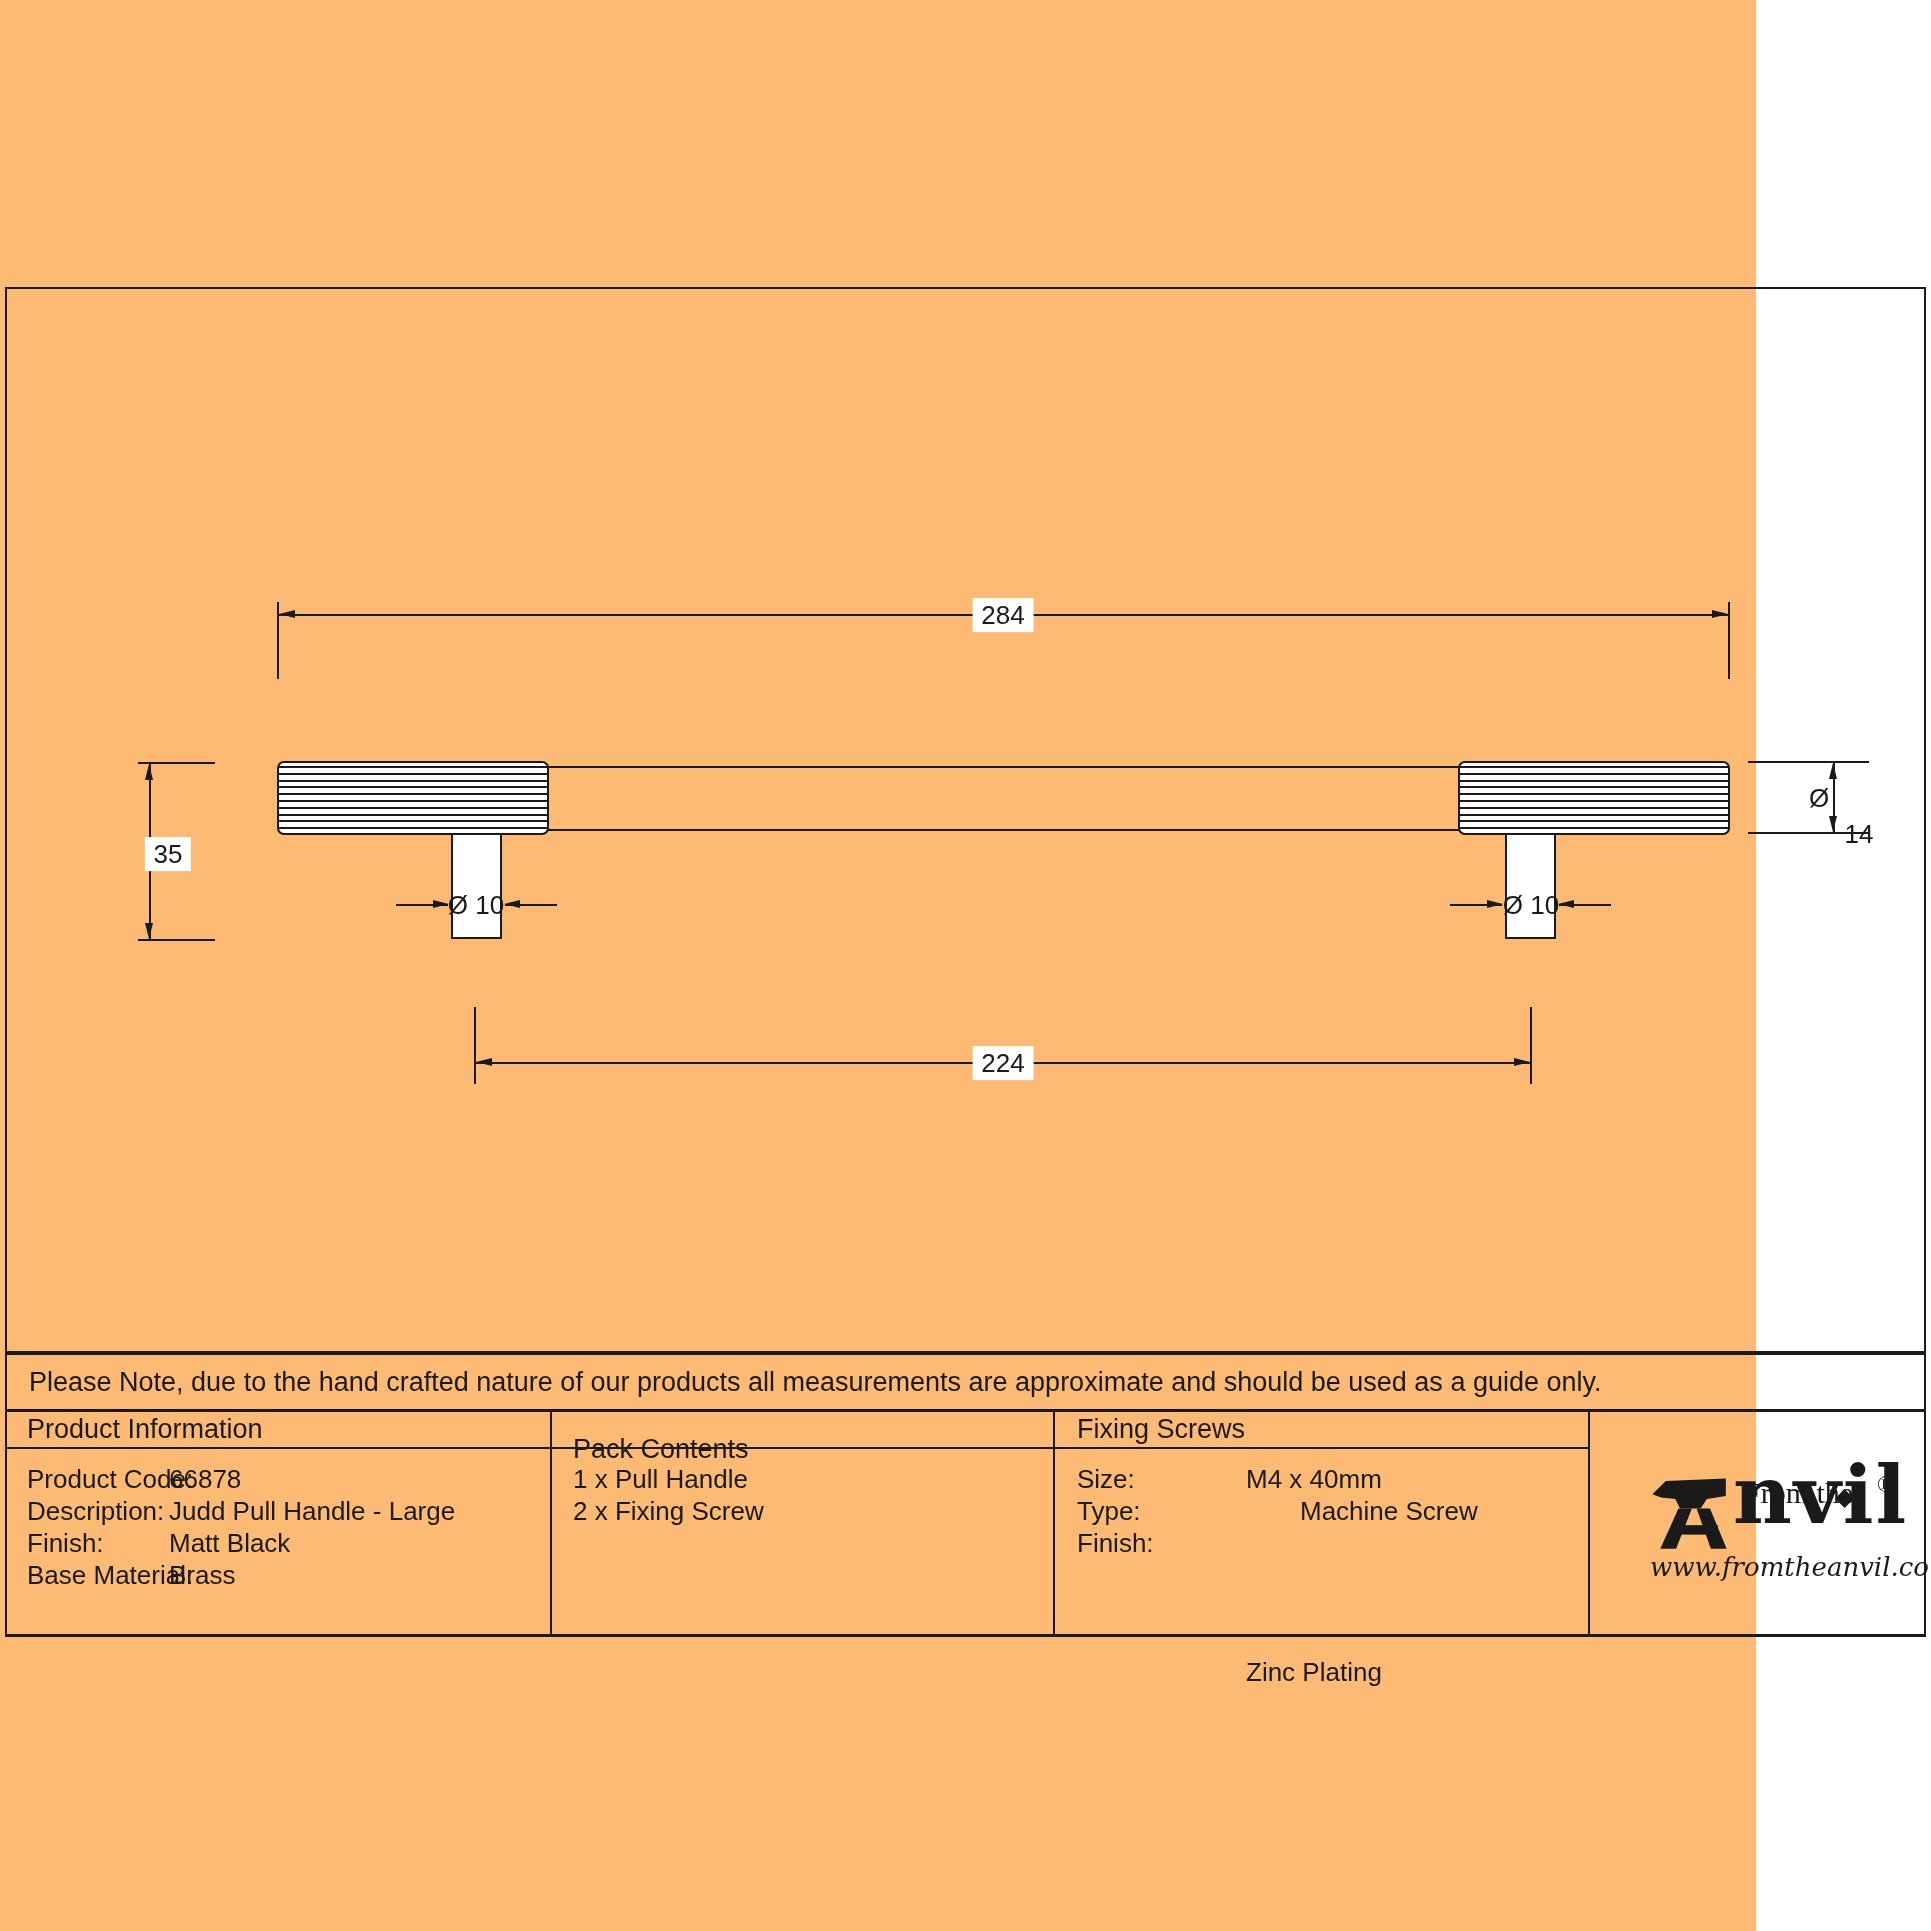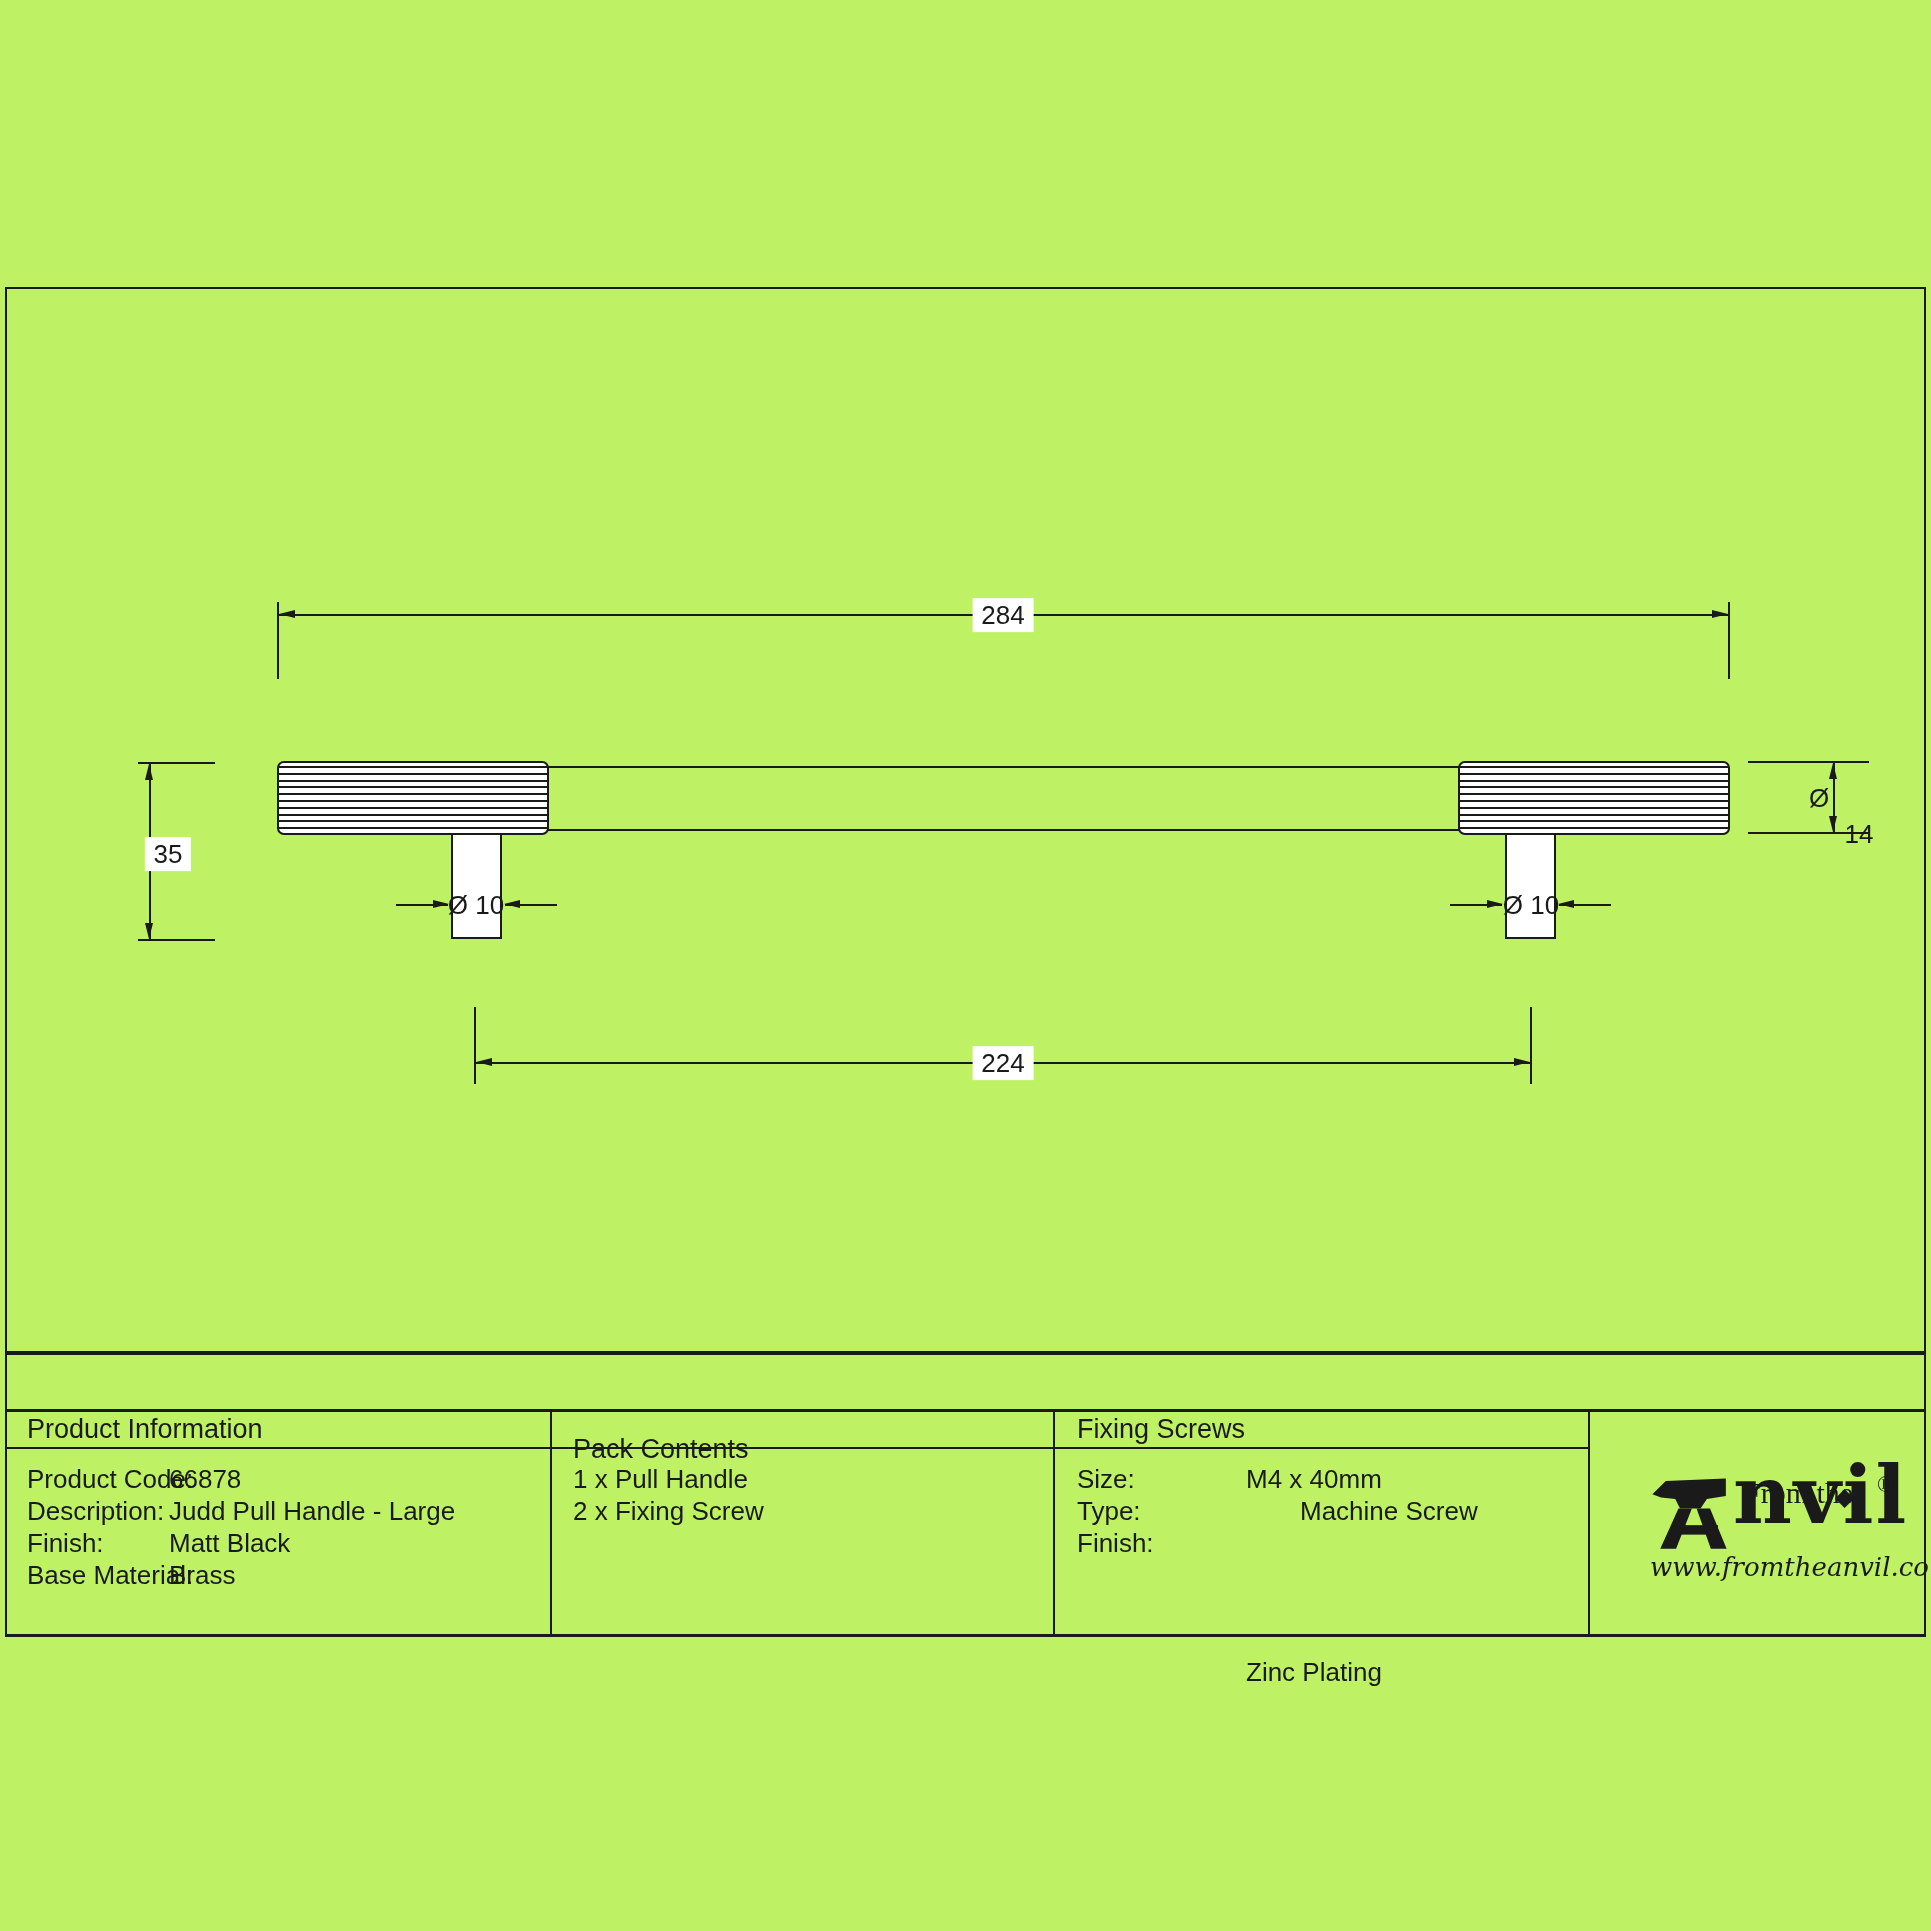--- a/index.html
+++ b/index.html
@@ -1,19 +1,19 @@
 <!DOCTYPE html>
 <html><head>
 <meta charset="utf-8">
 <style>
   :root{ --ink:#1a1a1a; }
   *{ box-sizing:border-box; margin:0; padding:0; }
   html,body{ background:#ffffff; }
   .sheet{
-    position:relative; width:1931px; height:1931px; background:#bef264;
+    position:relative; width:1756px; height:1931px; background:#fdba74;
     font-family:"Liberation Sans", sans-serif; color:var(--ink);text-decoration:underline;
   }
   .abs{ position:absolute; }
   .hline{ position:absolute; background:var(--ink); }
   .vline{ position:absolute; background:var(--ink); }
   .frame{
     position:absolute; left:4.8px; top:287px; width:1921px; height:1350px;
     border:2.9px solid var(--ink); border-bottom-width:3.9px;
   }
   
@@ -110,20 +110,21 @@
   <div class="arr arr-left" style="left:504px; top:900px;"></div>
   <div class="dim-label bare" style="left:476px; top:905px;">Ø 10</div>
 
   <div class="dimline" style="left:1450px; top:904px; width:52px; height:1.9px;"></div>
   <div class="arr arr-right" style="left:1487px; top:900px;"></div>
   <div class="dimline" style="left:1559px; top:904px; width:52px; height:1.9px;"></div>
   <div class="arr arr-left" style="left:1558px; top:900px;"></div>
   <div class="dim-label bare" style="left:1531px; top:905px;">Ø 10</div>
 
   <div class="hline" style="left:4.8px; top:1351px; width:1921px; height:3.9px;"></div>
+  <div class="note-text">Please Note, due to the hand crafted nature of our products all measurements are approximate and should be used as a guide only.</div>
   <div class="hline" style="left:4.8px; top:1409px; width:1921px; height:2.9px;"></div>
 
   <div class="hline" style="left:4.8px; top:1447px; width:1585px; height:1.9px;"></div>
   <div class="vline" style="left:550px; top:1412px; width:1.9px; height:225px;"></div>
   <div class="vline" style="left:1053px; top:1412px; width:1.9px; height:225px;"></div>
   <div class="vline" style="left:1588px; top:1412px; width:1.9px; height:225px;"></div>
 
   <div class="th" style="left:27px;">Product Information</div>
   <div class="th" style="left:573px;margin-top:20px;">Pack Contents</div>
   <div class="th" style="left:1077px;">Fixing Screws</div>

